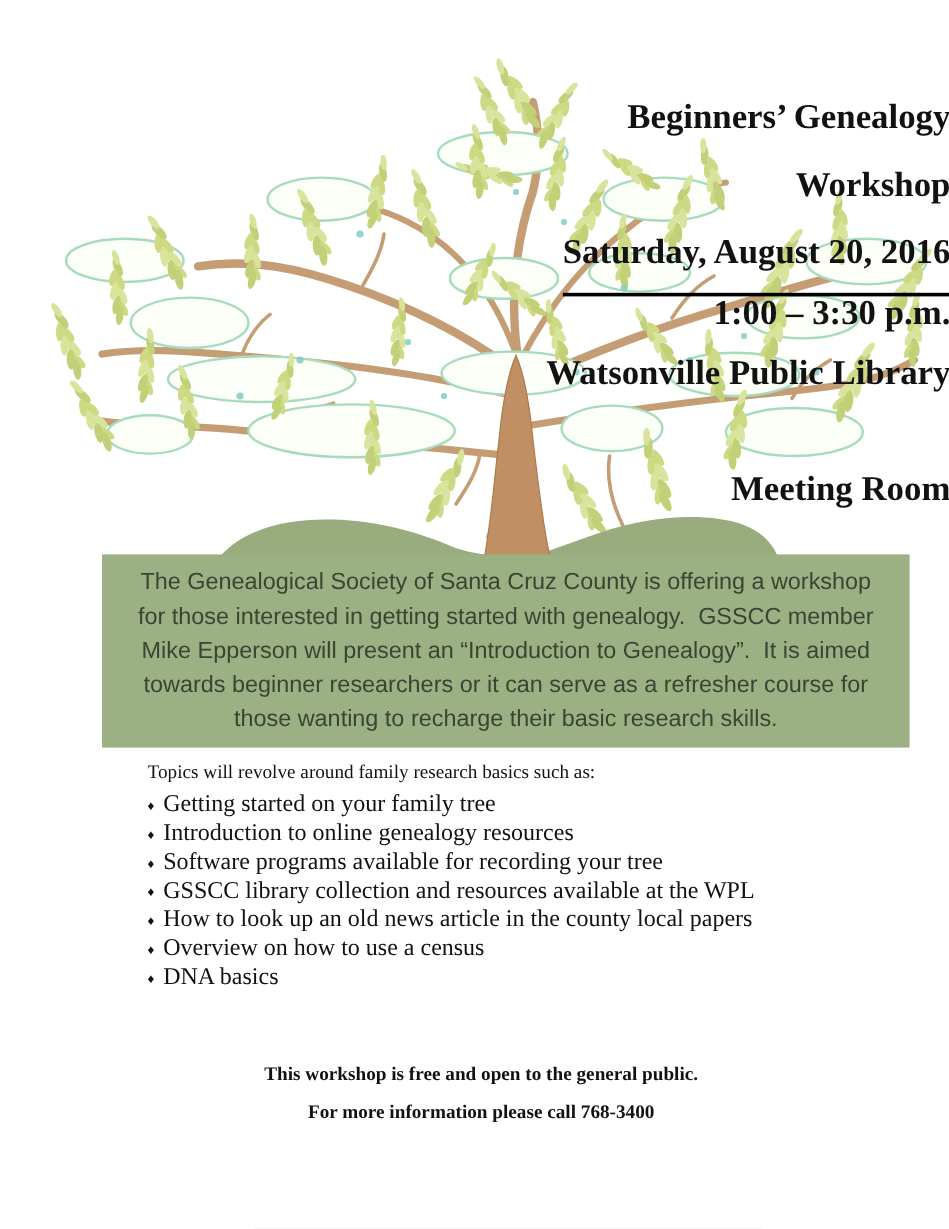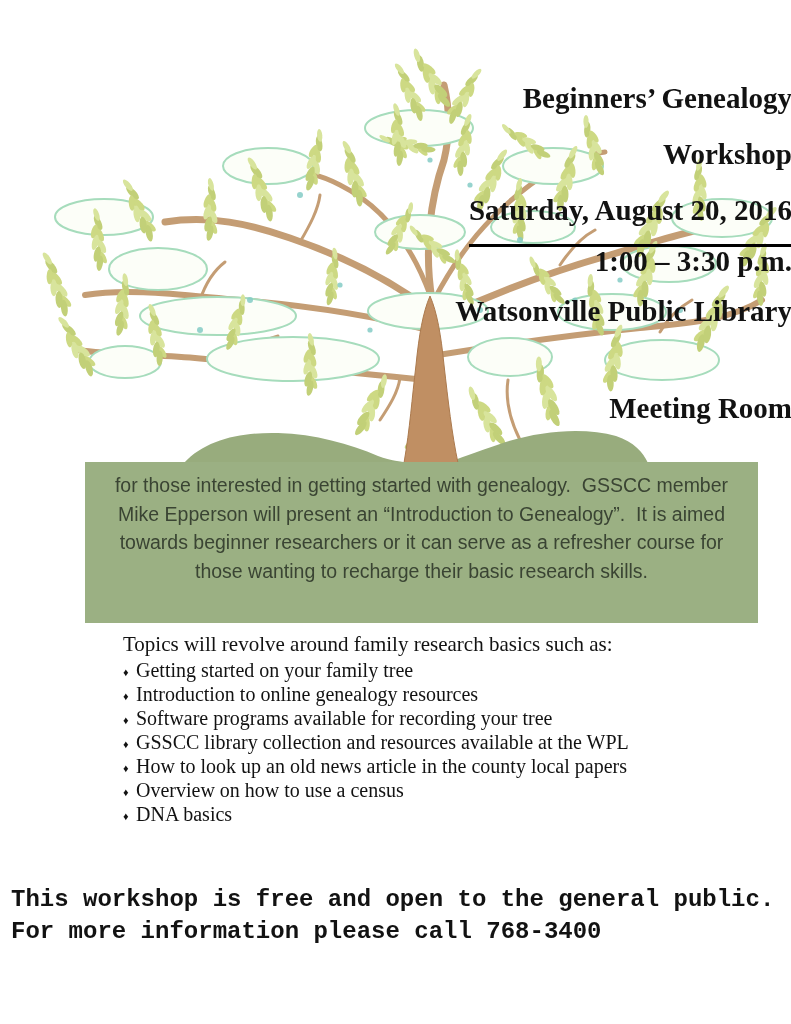--- a/index.html
+++ b/index.html
@@ -32,28 +32,28 @@
     background:var(--banner-bg,#9bb083);
     font-family:"Liberation Sans", sans-serif;color:var(--banner-text,#3a4433);
     text-align:center;padding-top:9px;box-sizing:border-box;
   }
   .b-line{font-size:19.5px;line-height:28.5px;white-space:pre;}
   
   #topics{
     position:absolute;left:123px;top:632px;width:620px;height:244px;
     overflow:hidden;z-index:3;
   }
-  #topics-intro{font-size:21px;line-height:24px;}
+  #topics-intro{font-size:16px;line-height:24px;}
   .topic-row{margin-top:4px;height:20px;line-height:20px;font-size:20px;white-space:pre;}
   .topic-row:first-of-type{margin-top:14px;}
   .diamond{font-size:11px;display:inline-block;width:8px;margin-right:5px;vertical-align:1px;}
   
   .f-line{
-    position:absolute;left:11px;width:780px;text-align:left;z-index:3;
-    font-weight:bold;font-size:24px;line-height:1;white-space:pre;font-family:Liberation Mono, monospace;
+    position:absolute;left:11px;width:780px;text-align:center;z-index:3;
+    font-weight:bold;font-size:16px;line-height:1;white-space:pre;
   }
 </style>
 </head>
 <body>
 
 <div id="page">
 
   <svg id="tree" width="791" height="1024" viewBox="0 0 791 1024" aria-hidden="true">
     <defs>
       <g id="fr">
@@ -164,20 +164,21 @@
   </svg>
 
   <div class="h-line" style="top:84px">Beginners’ Genealogy</div>
   <div class="h-line" style="top:140px">Workshop</div>
   <div class="h-line h-underline" style="top:196px"><span>Saturday, August 20, 2016</span></div>
   <div class="h-line" style="top:247px">1:00 – 3:30 p.m.</div>
   <div class="h-line" style="top:297px">Watsonville Public Library</div>
   <div class="h-line" style="top:394px">Meeting Room</div>
 
   <div id="banner">
+    <div class="b-line">The Genealogical Society of Santa Cruz County is offering a workshop</div>
     <div class="b-line">for those interested in getting started with genealogy.  GSSCC member</div>
     <div class="b-line">Mike Epperson will present an “Introduction to Genealogy”.  It is aimed</div>
     <div class="b-line">towards beginner researchers or it can serve as a refresher course for</div>
     <div class="b-line">those wanting to recharge their basic research skills.</div>
   </div>
 
   <div id="topics">
     <div id="topics-intro">Topics will revolve around family research basics such as:</div>
     <div class="topic-row"><span class="diamond">♦</span><span>Getting started on your family tree</span></div>
     <div class="topic-row"><span class="diamond">♦</span><span>Introduction to online genealogy resources</span></div>

